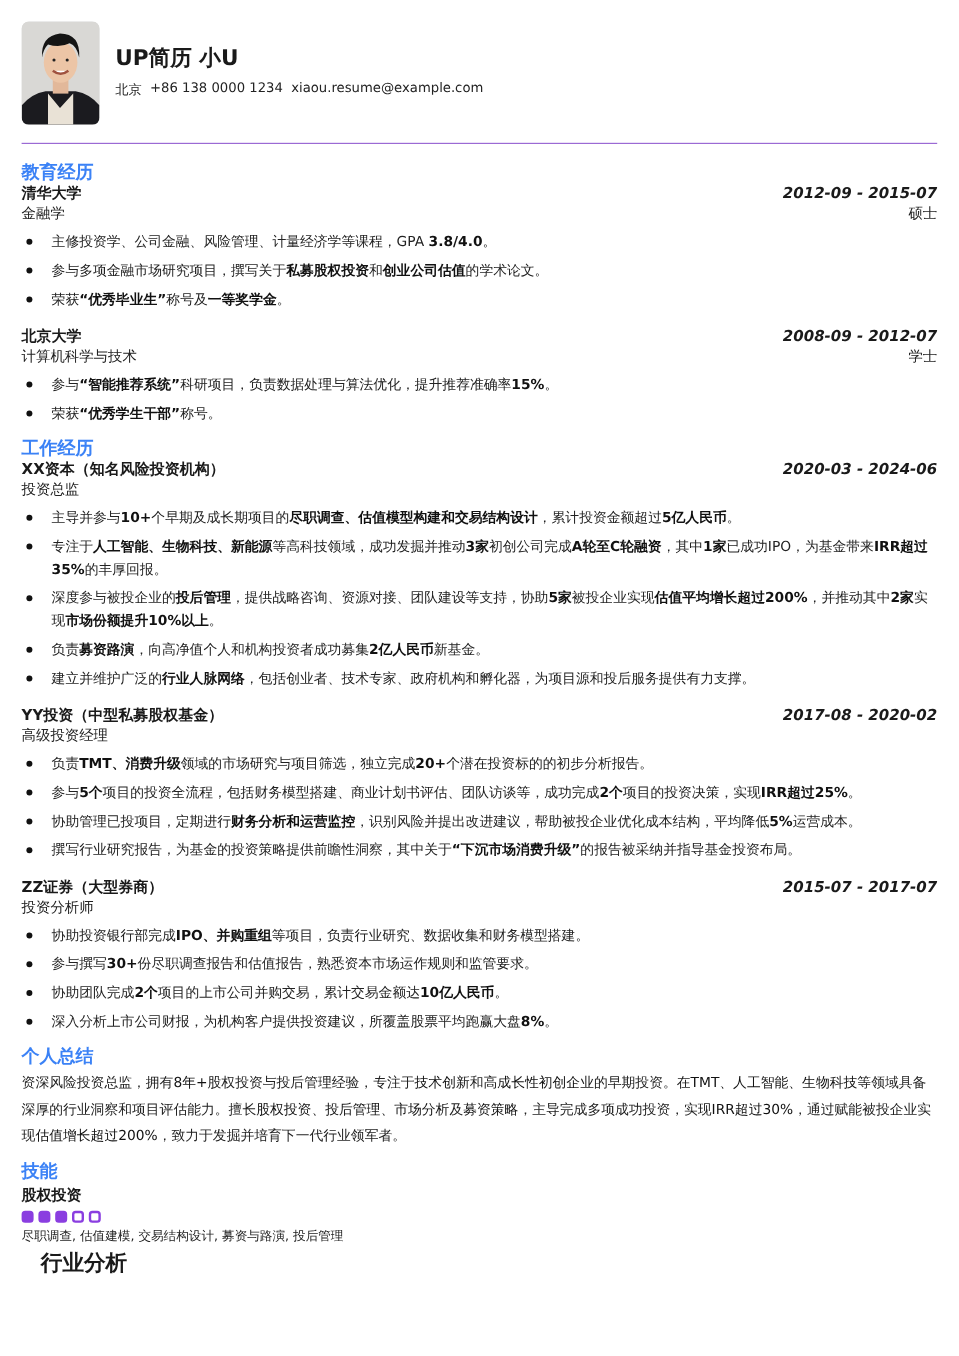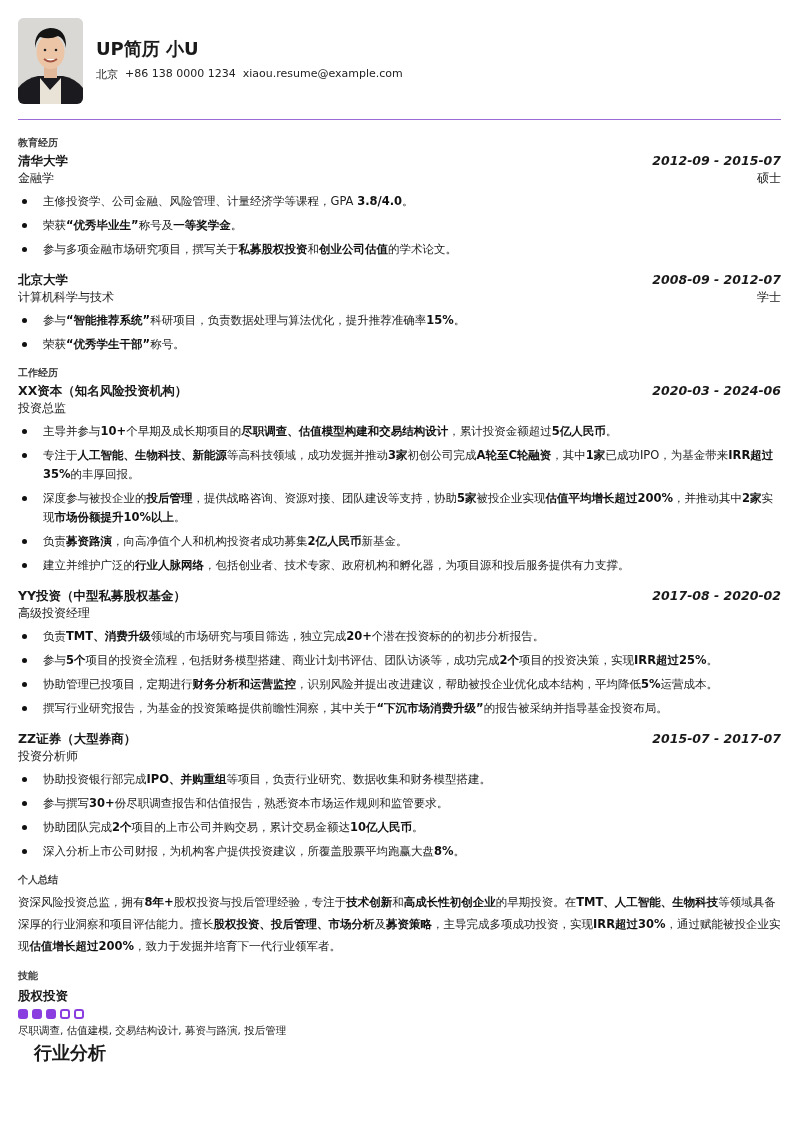--- a/index.html
+++ b/index.html
@@ -9,39 +9,39 @@
 
   .header { display: flex; align-items: center; height: 86px; }
   .photo { width: 65px; height: 86px; border-radius: 6px; overflow: hidden; background: #dcdcdc; position: relative; flex-shrink: 0; }
   .photo svg { width: 100%; height: 100%; display: block; }
   .header-info { margin-left: 13px; margin-top: -4px; }
   .name { font-size: 18px; font-weight: bold; letter-spacing: 0px; line-height: 24px; }
   .contact { font-size: 11px; margin-top: 6px; color: #222; display: flex; gap: 7px; }
 
   .rule { height: 1px; background: #9b6ad4; margin-top: 15px; }
 
-  .section-title { color: #404040; font-size: 10px; font-weight: bold; line-height: 18px; }
+  .section-title { color: #3b82f6; font-size: 15px; font-weight: bold; line-height: 18px; }
   .sec-edu { margin-top: 14px; }
   .entry-row { display: flex; justify-content: space-between; align-items: baseline; line-height: 17px; }
   .entry-org { font-weight: bold; font-size: 12.5px; }
   .entry-date { font-weight: bold; font-size: 12.5px; font-style: italic; }
   .entry-sub { font-size: 12px; line-height: 18px; color: #222; }
   .entry-degree { font-size: 12px; color: #222; }
 
   ul.bullets { list-style: none; margin-top: 5px; }
   ul.bullets li { position: relative; padding-left: 25px; font-size: 11.5px; line-height: 19px; margin-bottom: 5px; color: #222; }
   ul.bullets li::before { content: ""; position: absolute; left: 4px; top: 7px; width: 5px; height: 5px; border-radius: 50%; background: #111; }
   ul.bullets li b { font-weight: bold; color: #111; }
 
   .entry { margin-bottom: 2px; }
   .entry + .entry { margin-top: 12px; }
   .sec { margin-top: 10px; }
 
   .summary { font-size: 11.5px; line-height: 22px; color: #222; margin-top: 2px; }
-  .summary b { font-weight: bold; color: #111; }
+  .summary b { font-weight: normal; color: #111; }
 
   .skill-name { font-weight: bold; font-size: 12.5px; line-height: 18px; margin-top: 2px; }
   .dots { display: flex; gap: 4px; margin-top: 4px; }
   .dot { width: 10px; height: 10px; border-radius: 3px; border: 2px solid #8a3ee0; }
   .dot.on { background: #8a3ee0; }
   .skill-tags { font-size: 10.5px; line-height: 16px; margin-top: 3px; color: #222; }
   .skill-next { font-weight: bold; font-size: 18px; line-height: 18px; margin-top: 6px; margin-left: 16px; }
 </style>
 </head>
 <body>
@@ -81,22 +81,22 @@
           <div class="entry-row">
             <span class="entry-org">清华大学</span>
             <span class="entry-date">2012-09 - 2015-07</span>
           </div>
           <div class="entry-row">
             <span class="entry-sub">金融学</span>
             <span class="entry-degree">硕士</span>
           </div>
           <ul class="bullets">
             <li>主修投资学、公司金融、风险管理、计量经济学等课程，GPA <b>3.8/4.0</b>。</li>
+            <li>参与多项金融市场研究项目，撰写关于<b>私募股权投资</b>和<b>创业公司估值</b>的学术论文。</li>
             <li>荣获<b>“优秀毕业生”</b>称号及<b>一等奖学金</b>。</li>
-            <li>参与多项金融市场研究项目，撰写关于<b>私募股权投资</b>和<b>创业公司估值</b>的学术论文。</li>
           </ul>
         </div>
         <div class="entry">
           <div class="entry-row">
             <span class="entry-org">北京大学</span>
             <span class="entry-date">2008-09 - 2012-07</span>
           </div>
           <div class="entry-row">
             <span class="entry-sub">计算机科学与技术</span>
             <span class="entry-degree">学士</span>

